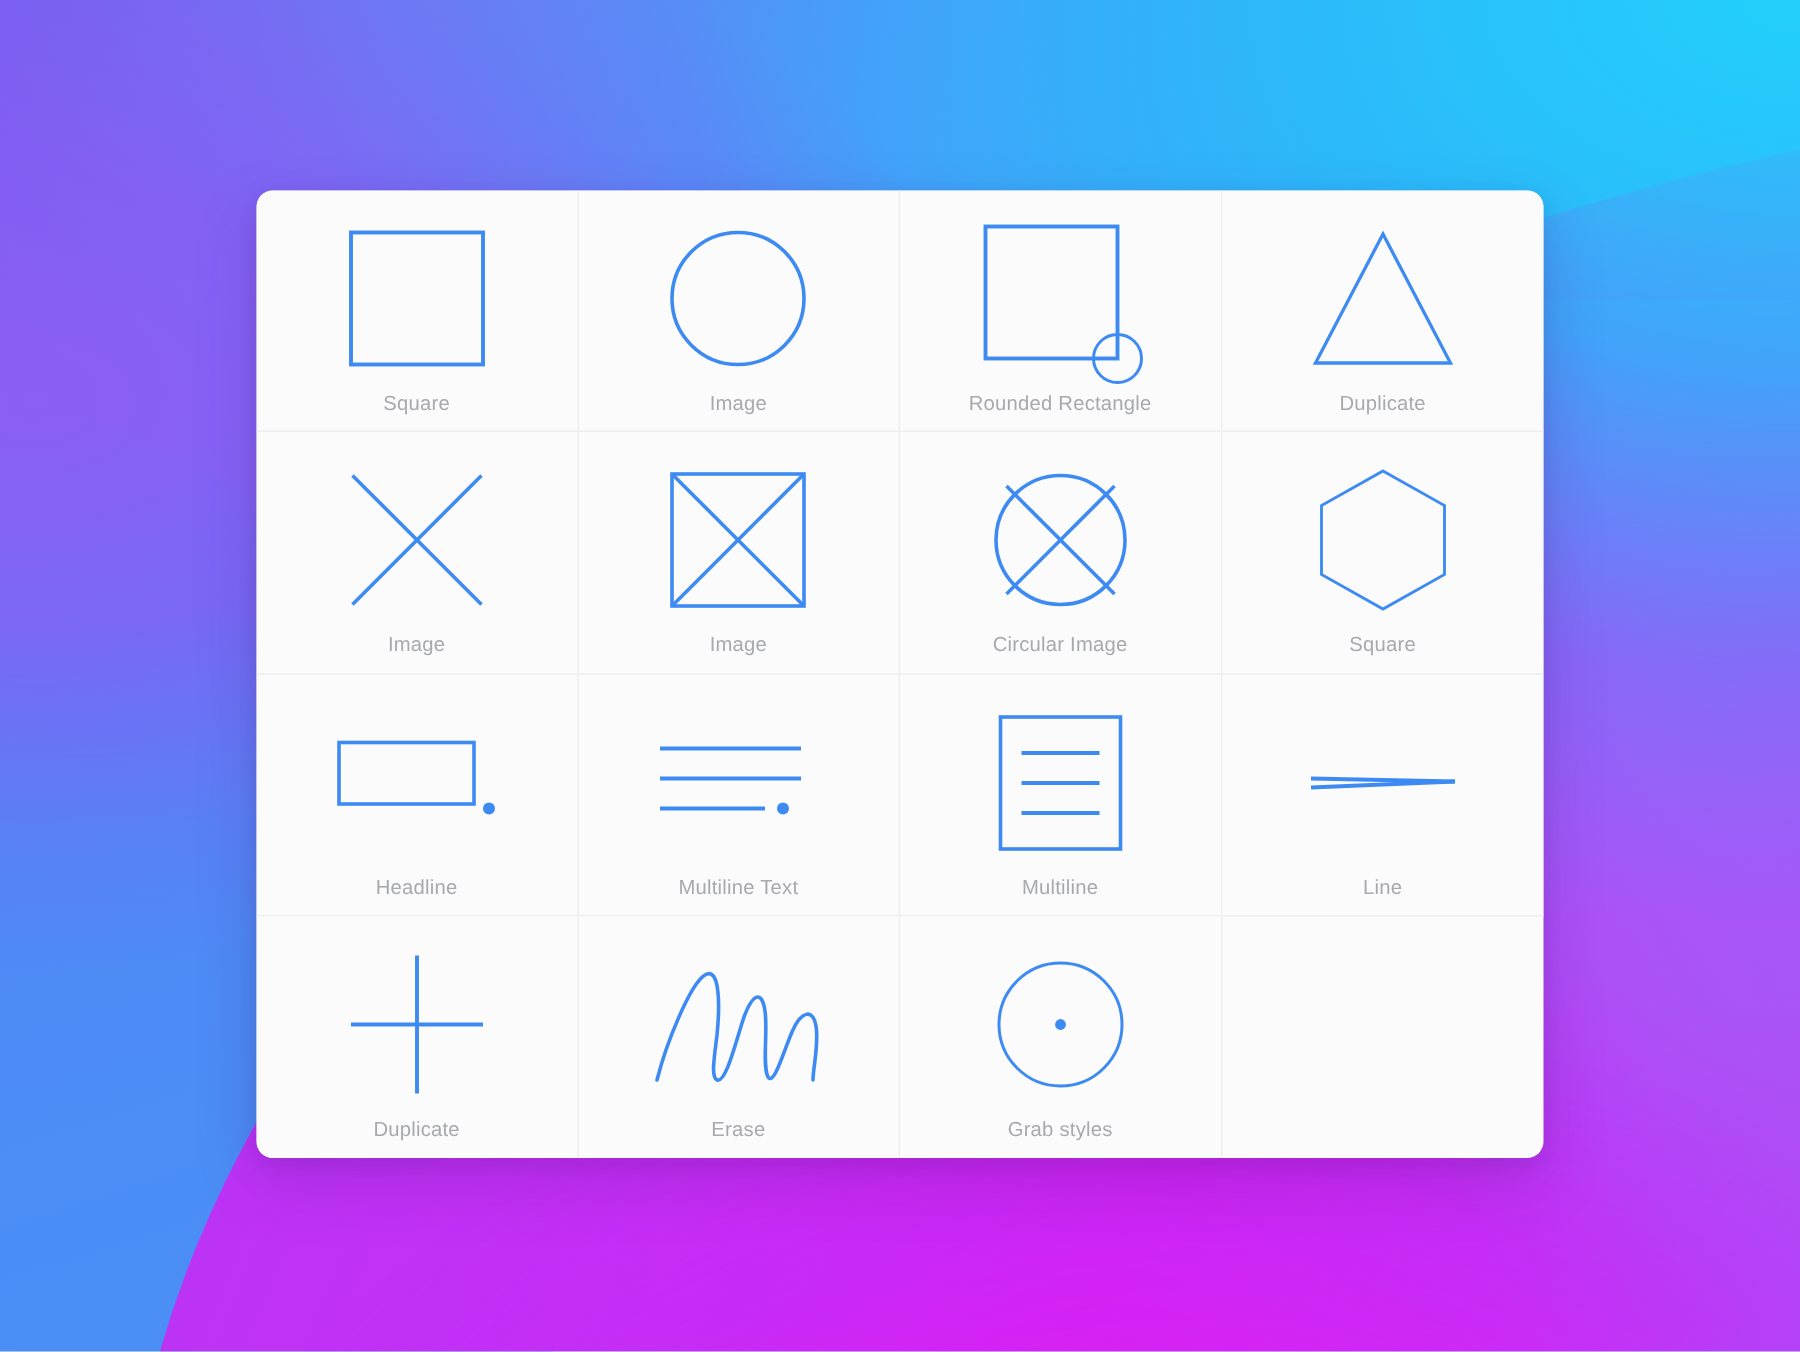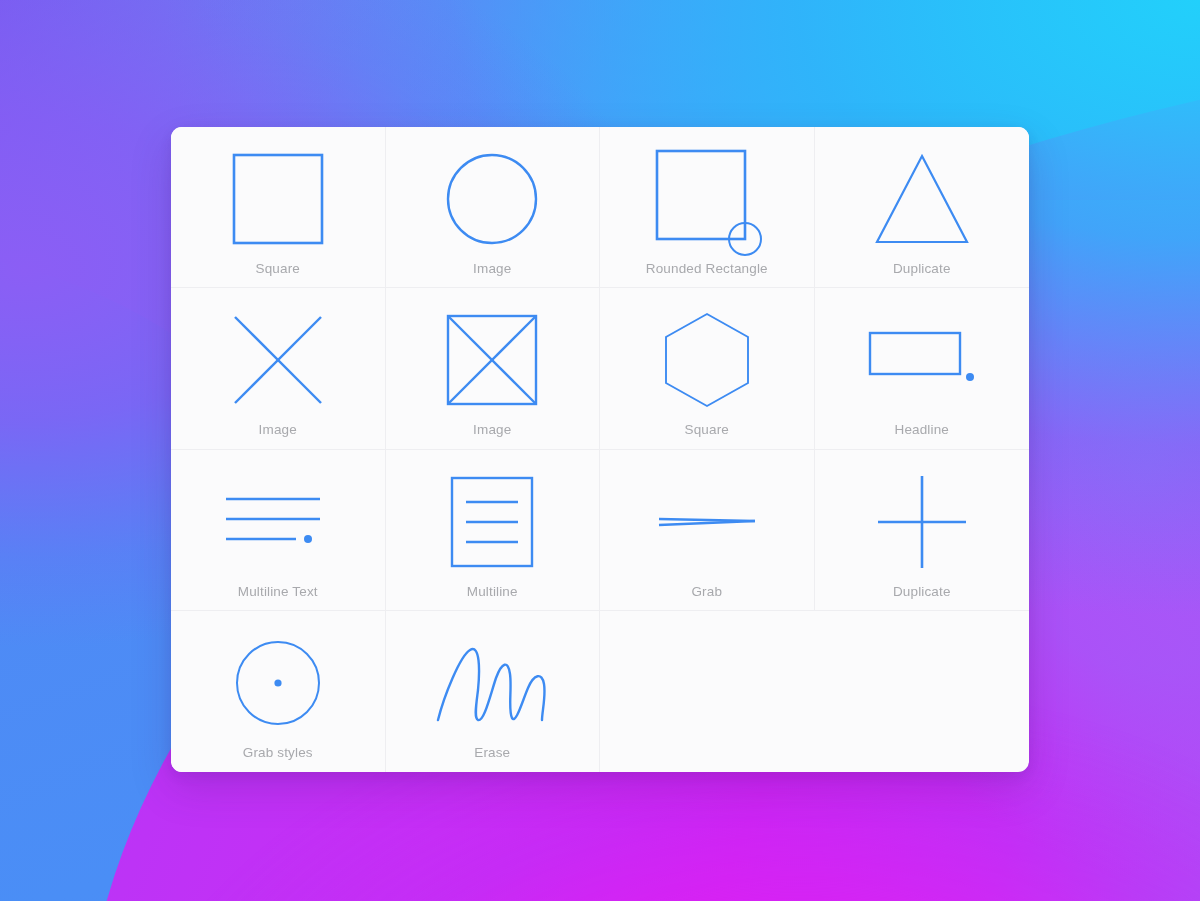--- a/index.html
+++ b/index.html
@@ -222,20 +222,30 @@
       <div class="icon-wrap">
         <svg width="92" height="92" viewBox="0 0 92 92">
           <rect x="2" y="2" width="88" height="88" fill="none" stroke="#3d8bf2" stroke-width="2.4"></rect>
           <line x1="2" y1="2" x2="90" y2="90" stroke="#3d8bf2" stroke-width="2.4"></line>
           <line x1="90" y1="2" x2="2" y2="90" stroke="#3d8bf2" stroke-width="2.4"></line>
         </svg>
       </div>
       <div class="cell-label">Image</div>
     </div>
 
+    <div class="cell">
+      <div class="icon-wrap">
+        <svg width="100" height="100" viewBox="0 0 100 100">
+          <circle cx="50" cy="50" r="43" fill="none" stroke="#3d8bf2" stroke-width="2.4"></circle>
+          <line x1="14" y1="14" x2="86" y2="86" stroke="#3d8bf2" stroke-width="2.4"></line>
+          <line x1="86" y1="14" x2="14" y2="86" stroke="#3d8bf2" stroke-width="2.4"></line>
+        </svg>
+      </div>
+      <div class="cell-label">Circular Image</div>
+    </div>
 
     <div class="cell">
       <div class="icon-wrap">
         <svg width="88" height="96" viewBox="0 0 88 96">
           <polygon points="44,2 85,25 85,71 44,94 3,71 3,25" fill="none" stroke="#3d8bf2" stroke-width="1.9"></polygon>
         </svg>
       </div>
       <div class="cell-label">Square</div>
     </div>
 
@@ -273,56 +283,56 @@
       <div class="cell-label">Multiline</div>
     </div>
 
     <div class="cell">
       <div class="icon-wrap">
         <svg width="100" height="24" viewBox="0 0 100 24">
           <line x1="2" y1="9" x2="98" y2="11" stroke="#3d8bf2" stroke-width="2.6"></line>
           <line x1="2" y1="15" x2="98" y2="11" stroke="#3d8bf2" stroke-width="2.6"></line>
         </svg>
       </div>
-      <div class="cell-label">Grab</div>
+      <div class="cell-label">Line</div>
     </div>
 
 
     <div class="cell">
       <div class="icon-wrap">
         <svg width="92" height="96" viewBox="0 0 92 96">
           <line x1="46" y1="2" x2="46" y2="94" stroke="#3d8bf2" stroke-width="2.6"></line>
           <line x1="2" y1="48" x2="90" y2="48" stroke="#3d8bf2" stroke-width="2.6"></line>
         </svg>
       </div>
       <div class="cell-label">Duplicate</div>
-    </div>
-
-    <div class="cell">
-      <div class="icon-wrap">
-        <svg width="86" height="86" viewBox="0 0 86 86">
-          <circle cx="43" cy="43" r="41" fill="none" stroke="#3d8bf2" stroke-width="2"></circle>
-          <circle cx="43" cy="43" r="3.6" fill="#3d8bf2"></circle>
-        </svg>
-      </div>
-      <div class="cell-label">Grab styles</div>
     </div>
 
     <div class="cell">
       <div class="icon-wrap">
         <svg width="116" height="86" viewBox="0 0 116 86">
           <path d="M4 80
                    C10 56, 26 16, 36 10
                    C46 4, 46 30, 44 50
                    C42 66, 40 78, 44 80
                    C50 82, 56 56, 62 38
                    C68 22, 74 20, 76 34
                    C78 48, 74 70, 78 78
                    C82 84, 88 62, 94 48
                    C100 34, 108 32, 110 44
                    C112 56, 108 72, 108 80" fill="none" stroke="#3d8bf2" stroke-width="2.4" stroke-linecap="round" stroke-linejoin="round"></path>
         </svg>
       </div>
       <div class="cell-label">Erase</div>
     </div>
 
+    <div class="cell">
+      <div class="icon-wrap">
+        <svg width="86" height="86" viewBox="0 0 86 86">
+          <circle cx="43" cy="43" r="41" fill="none" stroke="#3d8bf2" stroke-width="2"></circle>
+          <circle cx="43" cy="43" r="3.6" fill="#3d8bf2"></circle>
+        </svg>
+      </div>
+      <div class="cell-label">Grab styles</div>
+    </div>
+
   </div>
 </div>
 
 </body></html>

